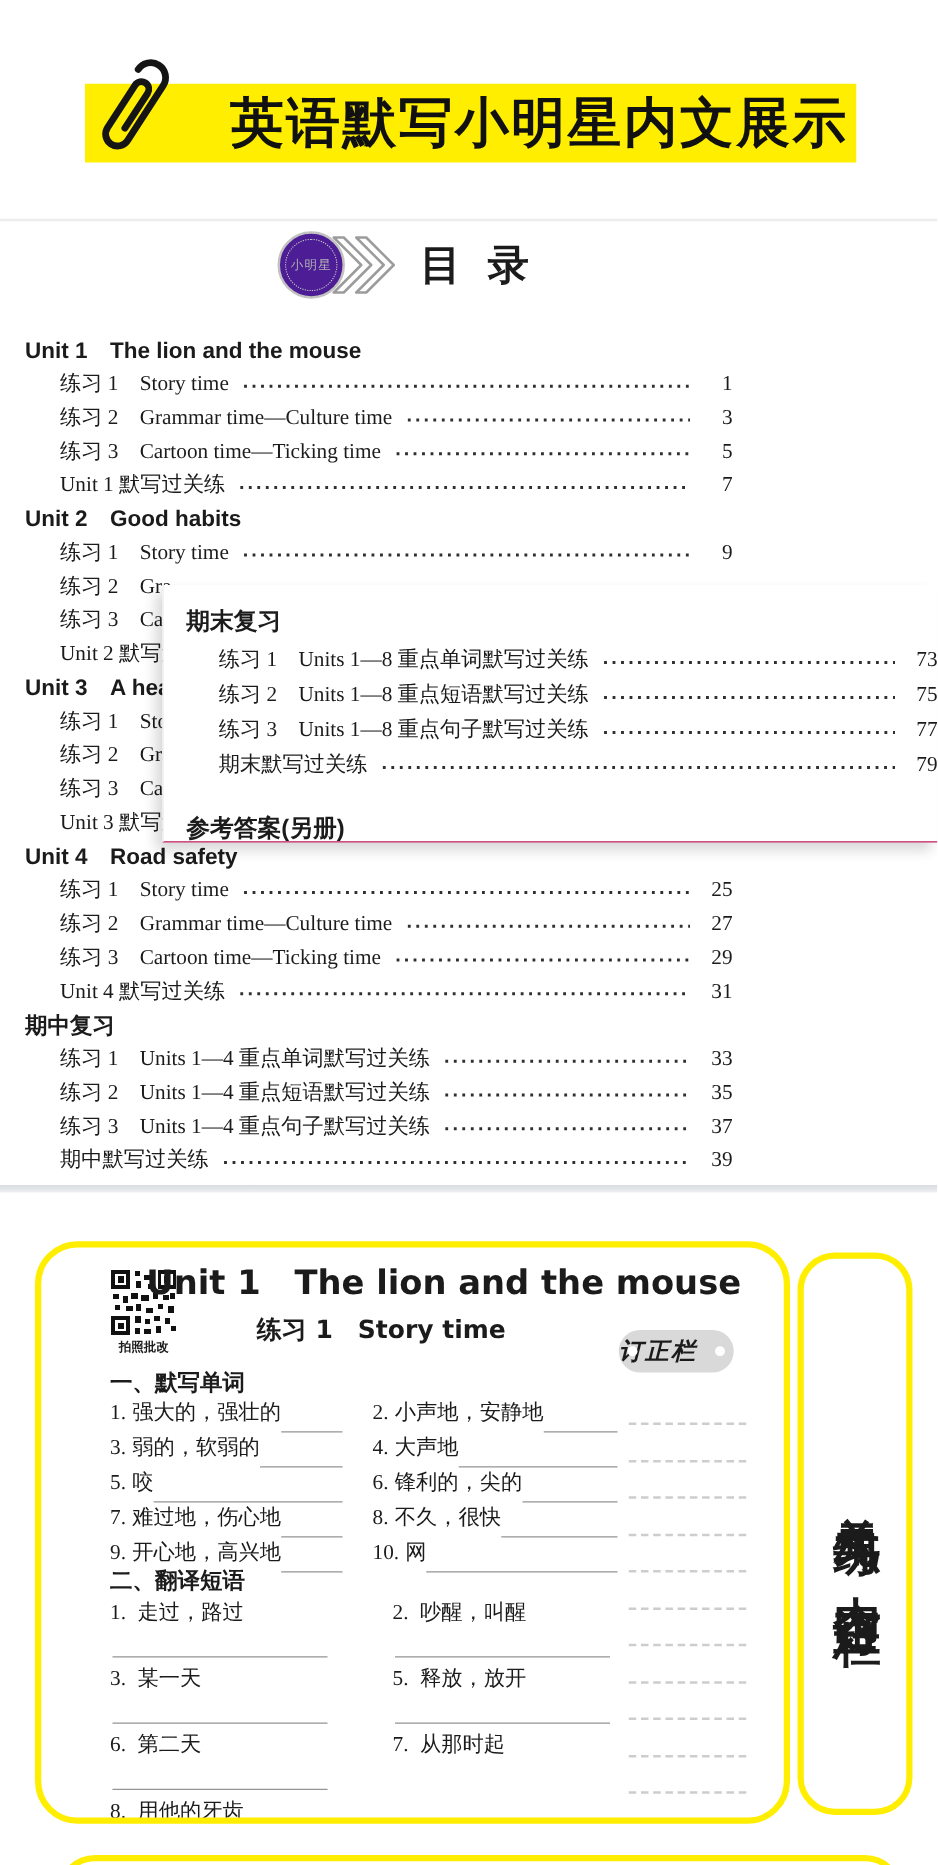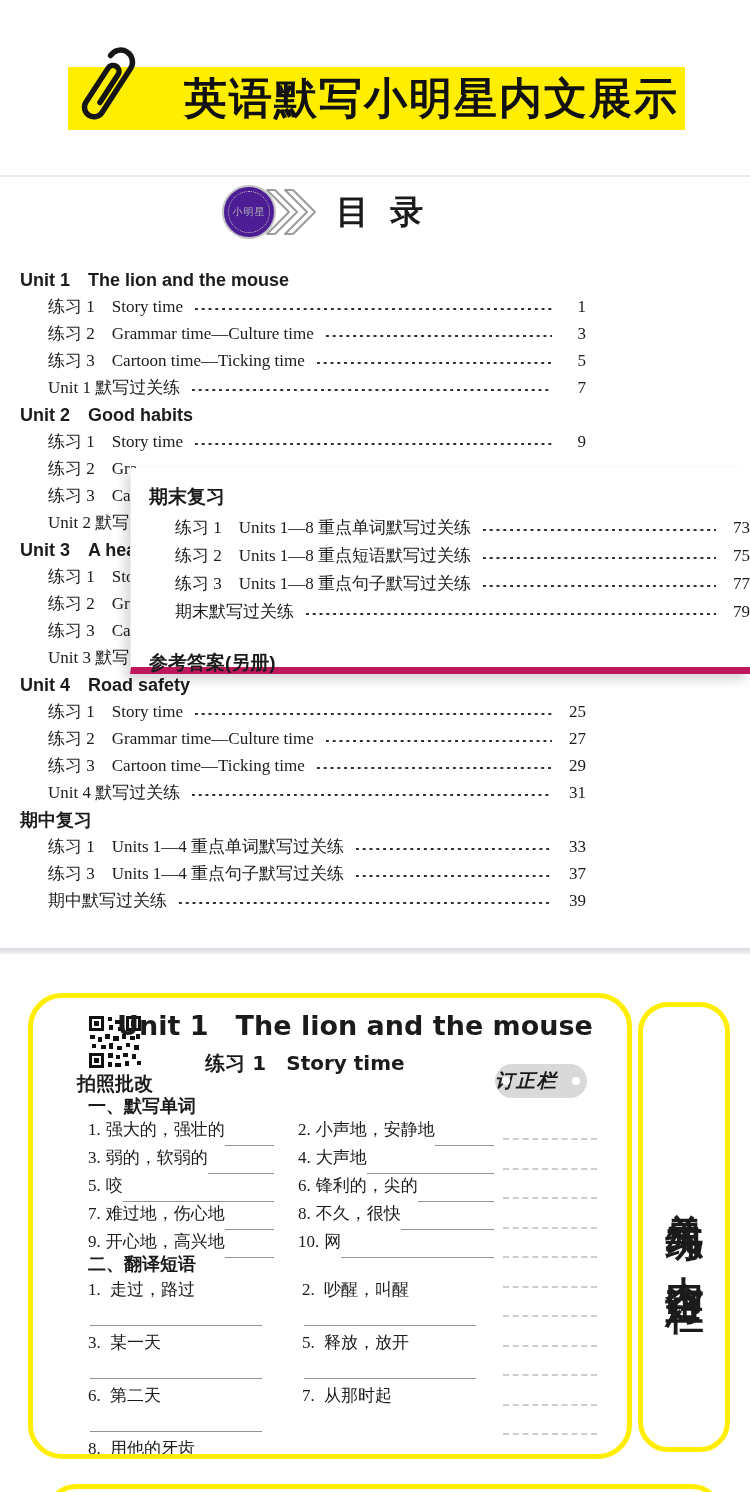--- a/index.html
+++ b/index.html
@@ -61,21 +61,21 @@
     background-image: radial-gradient(circle, #2f2f2f 1.15px, transparent 1.45px);
     background-size: 6.8px 4px; background-repeat: repeat-x; background-position: 0 50%;
   }
   .toc-row .t-page { min-width: 26px; text-align: right; }
 
   
   .overlay {
     position: absolute; left: 130px; top: 468px; width: 620px; height: 206px;
     background: #fff; z-index: 5;
     box-shadow: -5px 6px 10px rgba(0,0,0,0.16);
-    border-left: 1px solid #eee; border-bottom: 7px solid #be185d;
+    border-left: 1px solid #eee; border-bottom: 1px solid #be185d;
   }
   .ov-title {
     margin: 16px 0 6px 18px; font-size: 19px; font-weight: bold;
     font-family: "Liberation Sans", sans-serif;
   }
   .ov-rows { }
   .ov-row {
     display: flex; align-items: baseline; height: 28px; padding-left: 44px;
     font-family: "Liberation Serif", "DejaVu Serif", serif; font-size: 17px; white-space: nowrap;
   }
@@ -92,21 +92,21 @@
 
   
   .sample-card {
     position: absolute; left: 28px; top: 993px; width: 604px; height: 466px;
     border: 5px solid var(--accent); border-radius: 34px; background: #fff;
     overflow: hidden; z-index: 3;
   }
   .qr-box { position: absolute; left: 55px; top: 17px; width: 54px; height: 54px; }
   .qr-label {
     position: absolute; left: 40px; top: 73px; width: 84px; text-align: center;
-    font-size: 19px; font-weight: bold;
+    font-size: 10px; font-weight: bold;
   }
   .unit-title {
     position: absolute; left: 70px; right: 20px; top: 10px; text-align: center;
     font-size: 27px; font-weight: bold; font-family: "DejaVu Sans", sans-serif; white-space: nowrap;
   }
   .ex-title {
     position: absolute; left: 70px; right: 120px; top: 52px; text-align: center;
     font-size: 20px; font-weight: bold; font-family: "DejaVu Sans", sans-serif; white-space: nowrap;
   }
   .correction-badge {
@@ -132,21 +132,21 @@
     position: absolute; left: 55px; top: 120px; width: 406px;
     display: grid; grid-template-columns: 186px 196px; column-gap: 24px;
   }
   .word-item { display: flex; align-items: baseline; height: 28px;
     font-family: "Liberation Serif", "DejaVu Serif", serif; font-size: 17px; white-space: nowrap; }
   .word-item .w-num { margin-right: 5px; }
   .word-item .uline { flex: 1; min-width: 30px; align-self: flex-end;
     border-bottom: 1.5px solid #949494; height: 5px; }
   .phrases {
     position: absolute; left: 55px; top: 280px; width: 406px;
-    display: grid; grid-template-columns: 186px 196px; column-gap: 28px;
+    display: grid; grid-template-columns: 186px 196px; column-gap: 40px;
   }
   .phrase-item { position: relative; height: 53px;
     font-family: "Liberation Serif", "DejaVu Serif", serif; font-size: 17px; white-space: nowrap; }
   .phrase-item .w-num { margin-right: 5px; }
   .phrase-item .p-line { position: absolute; left: 2px; bottom: 5px; width: 172px;
     border-bottom: 1.5px solid #949494; }
   .dash-col { position: absolute; left: 470px; top: 140px; width: 94px; }
   .dash { width: 94px; border-top: 2px dashed #cdcdcd; margin-bottom: 27.5px; }
 
   
@@ -305,20 +305,25 @@
         <span class="t-label">期中复习</span>
 
       </div>
 
       <div class="toc-row entry">
         <span class="t-label">练习 1　Units 1—4 重点单词默写过关练</span>
         <span class="dots"></span>
         <span class="t-page">33</span>
       </div>
 
+      <div class="toc-row entry">
+        <span class="t-label">练习 2　Units 1—4 重点短语默写过关练</span>
+        <span class="dots"></span>
+        <span class="t-page">35</span>
+      </div>
 
       <div class="toc-row entry">
         <span class="t-label">练习 3　Units 1—4 重点句子默写过关练</span>
         <span class="dots"></span>
         <span class="t-page">37</span>
       </div>
 
       <div class="toc-row entry">
         <span class="t-label">期中默写过关练</span>
         <span class="dots"></span>

